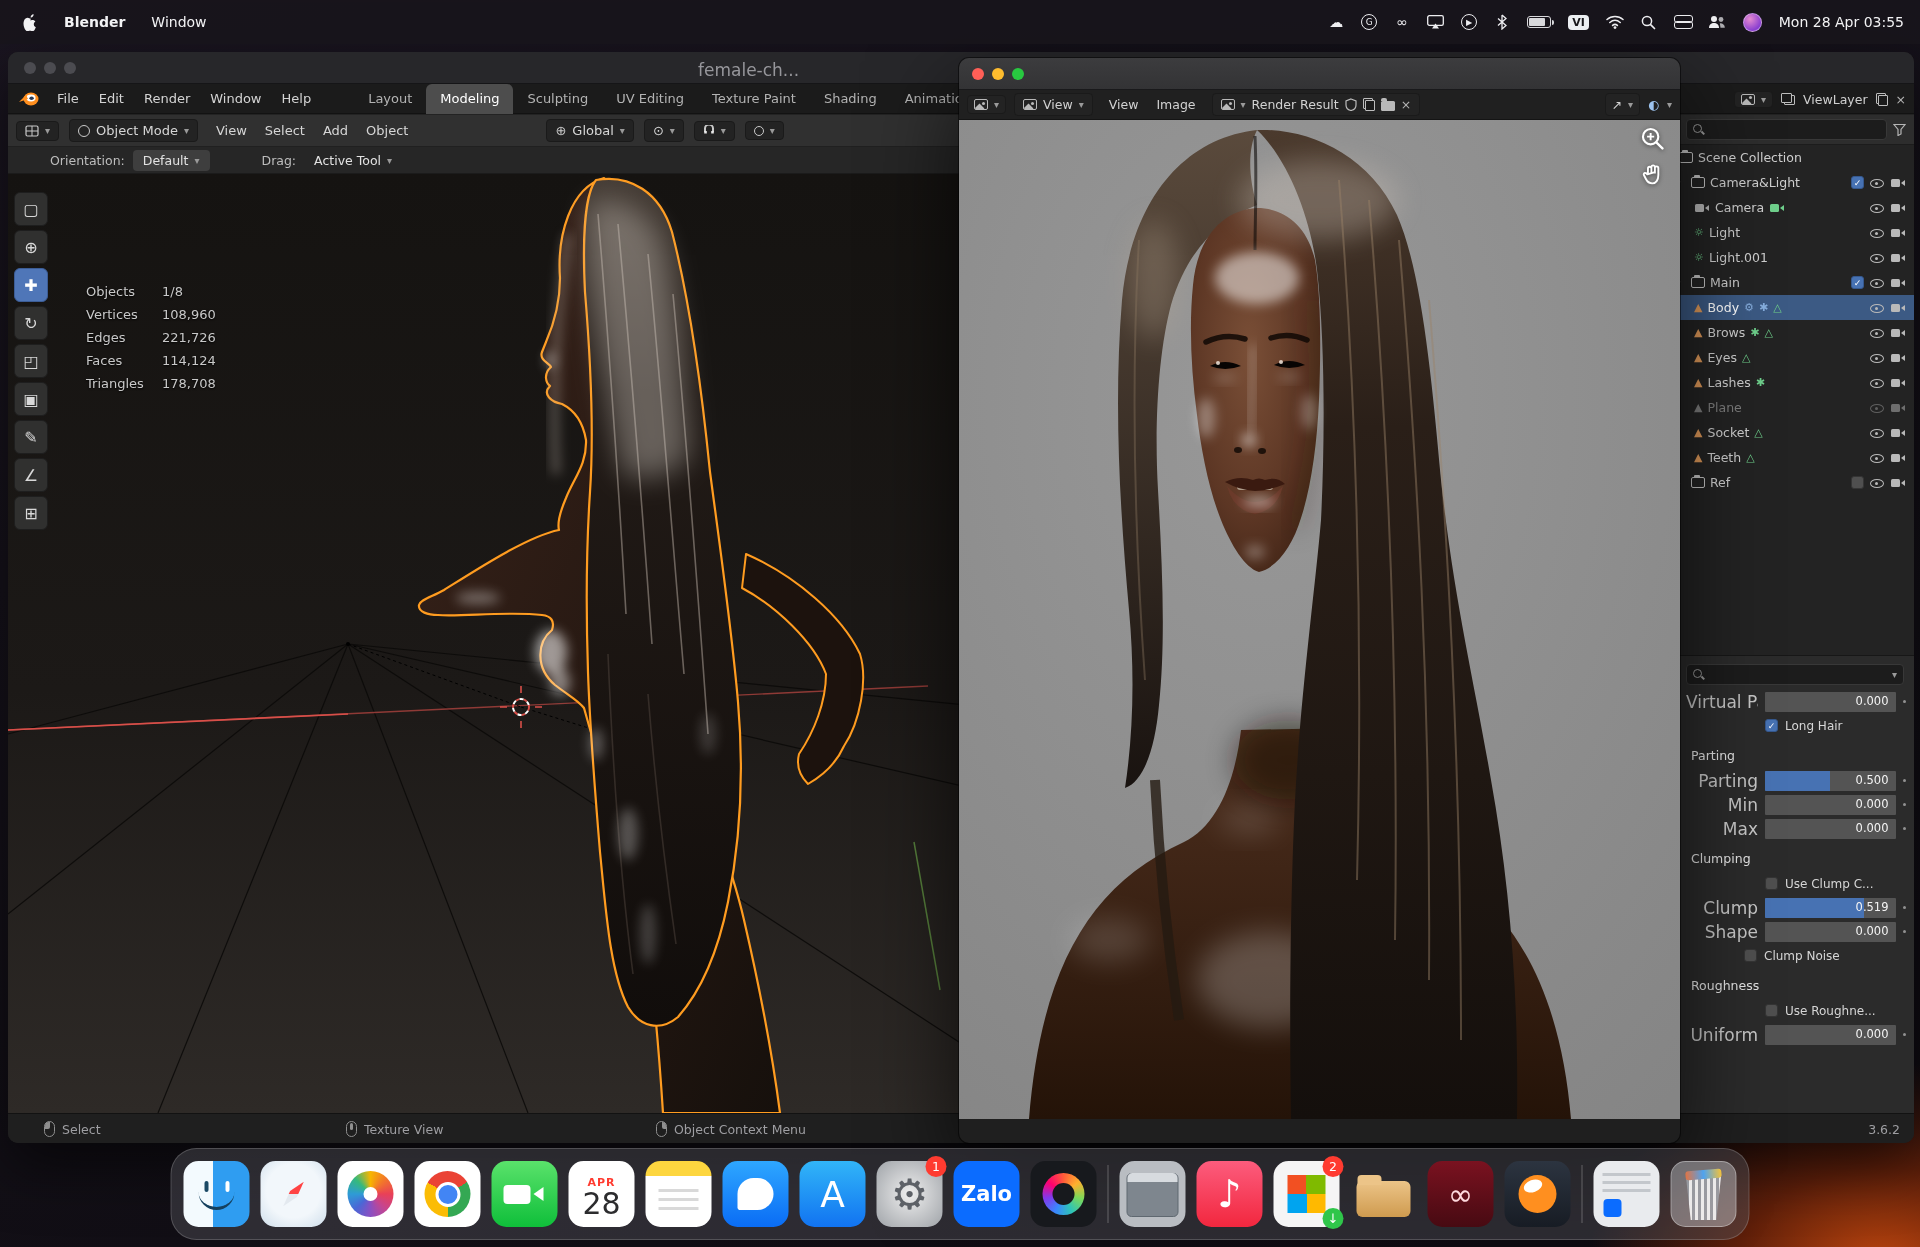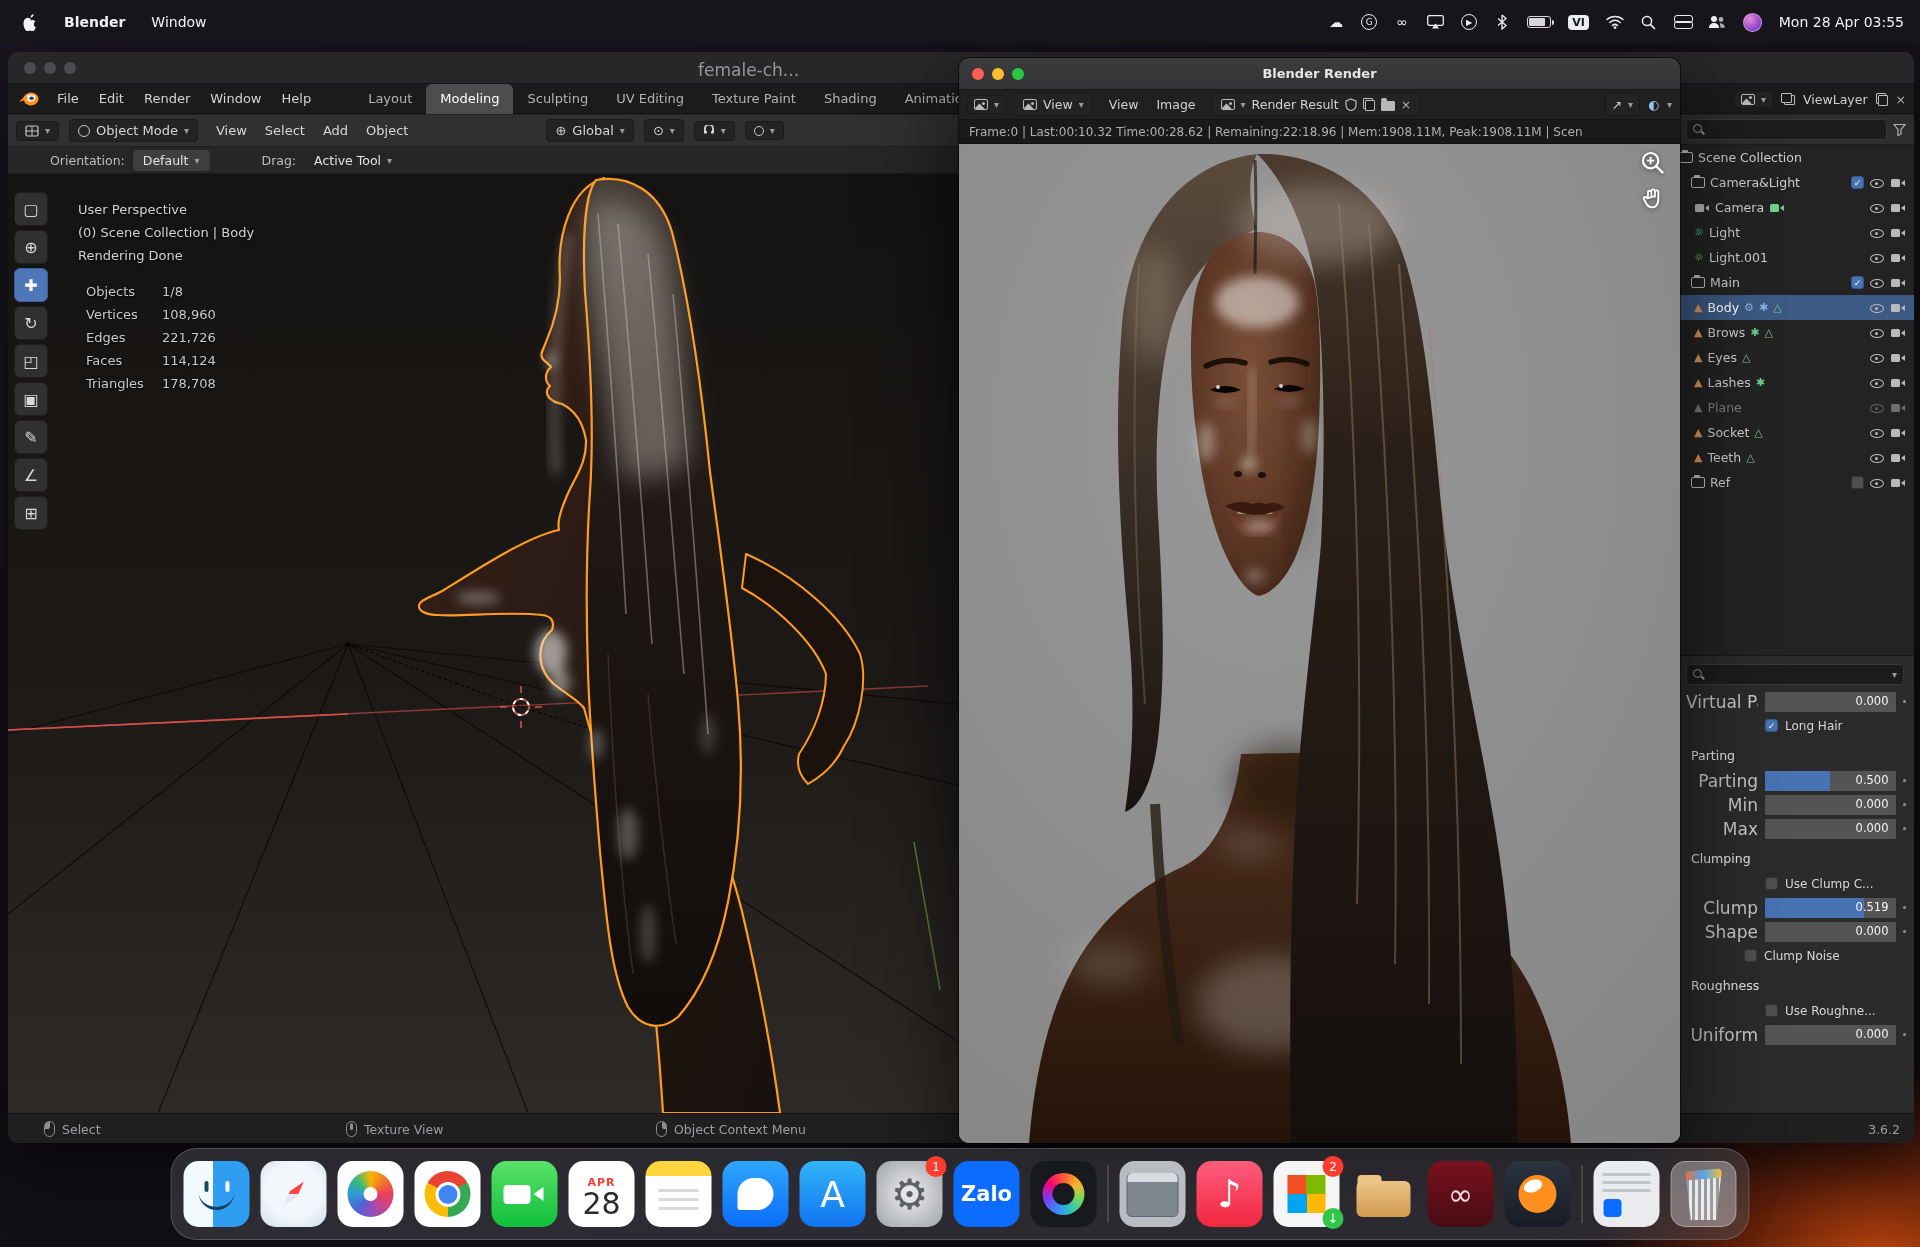--- a/index.html
+++ b/index.html
@@ -517,25 +517,20 @@
         <span class="tbtn">⊕</span>
         <span class="tbtn active">✚</span>
         <span class="tbtn">↻</span>
         <span class="tbtn">◰</span>
         <span class="tbtn">▣</span>
         <span class="tbtn">✎</span>
         <span class="tbtn">∠</span>
         <span class="tbtn">⊞</span>
       </div>
 
-      <div id="vp-overlay">
-        <div>User Perspective</div>
-        <div>(0) Scene Collection | Body</div>
-        <div>Rendering Done</div>
-      </div>
       <div id="vp-stats">
         <div class="srow">
             <span class="sl">Objects</span>
             <span>1/8</span>
           </div>
         <div class="srow">
             <span class="sl">Vertices</span>
             <span>108,960</span>
           </div>
         <div class="srow">
@@ -783,21 +778,20 @@
     </div>
   </div>
 
   <div id="renderwin">
     <div id="rtitle">
       <div class="dots">
         <span class="tl red"></span>
         <span class="tl yel"></span>
         <span class="tl grn"></span>
       </div>
-      <span class="wtitle">Blender Render</span>
     </div>
     <div id="rheader">
       <span class="hbtn" style="padding:3px 6px">
         <span class="pic"></span>
         <span class="chev">▾</span>
       </span>
       <span class="hbtn">
         <span class="pic"></span>
         <span>View</span>
         <span class="chev">▾</span>
@@ -817,23 +811,20 @@
         <span class="fold"></span>
         <span style="color:#b5b5b5">×</span>
       </span>
       <span class="osp" style="flex:1"></span>
       <span class="hbtn" style="padding:3px 6px">
         <span>↗</span>
         <span class="chev">▾</span>
       </span>
       <span style="color:#9cc3ef">◐</span>
       <span class="chev">▾</span>
-    </div>
-    <div id="rinfo">
-      <span>Frame:0 | Last:00:10.32 Time:00:28.62 | Remaining:22:18.96 | Mem:1908.11M, Peak:1908.11M | Scen</span>
     </div>
     <div id="rimage">
       <svg viewBox="0 0 721 999" preserveAspectRatio="none">
         <defs>
           <radialGradient id="rbg" cx="0.42" cy="0.28" r="0.9">
             <stop offset="0" stop-color="#989898"></stop>
               <stop offset="1" stop-color="#858585"></stop>
           </radialGradient>
           <linearGradient id="hgR" x1="0" y1="0" x2="0" y2="1">
             <stop offset="0" stop-color="#4b3a2d"></stop>

